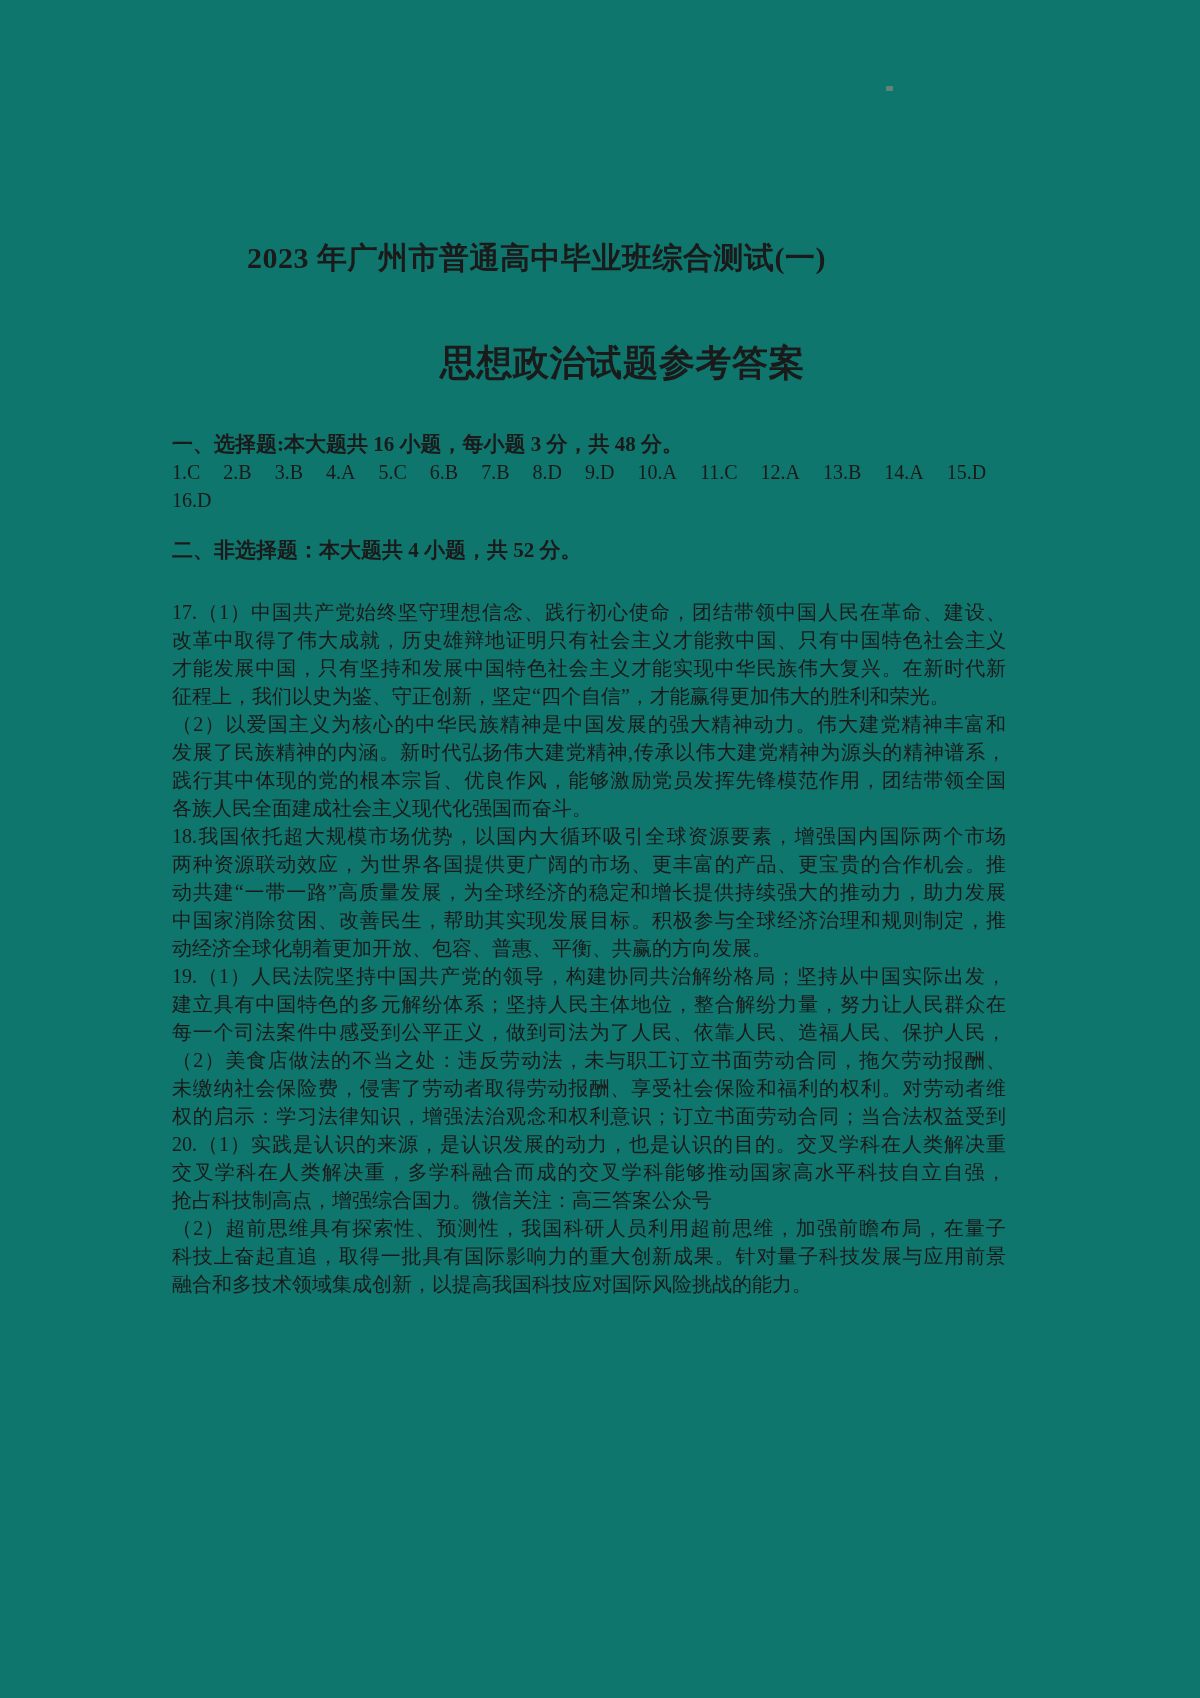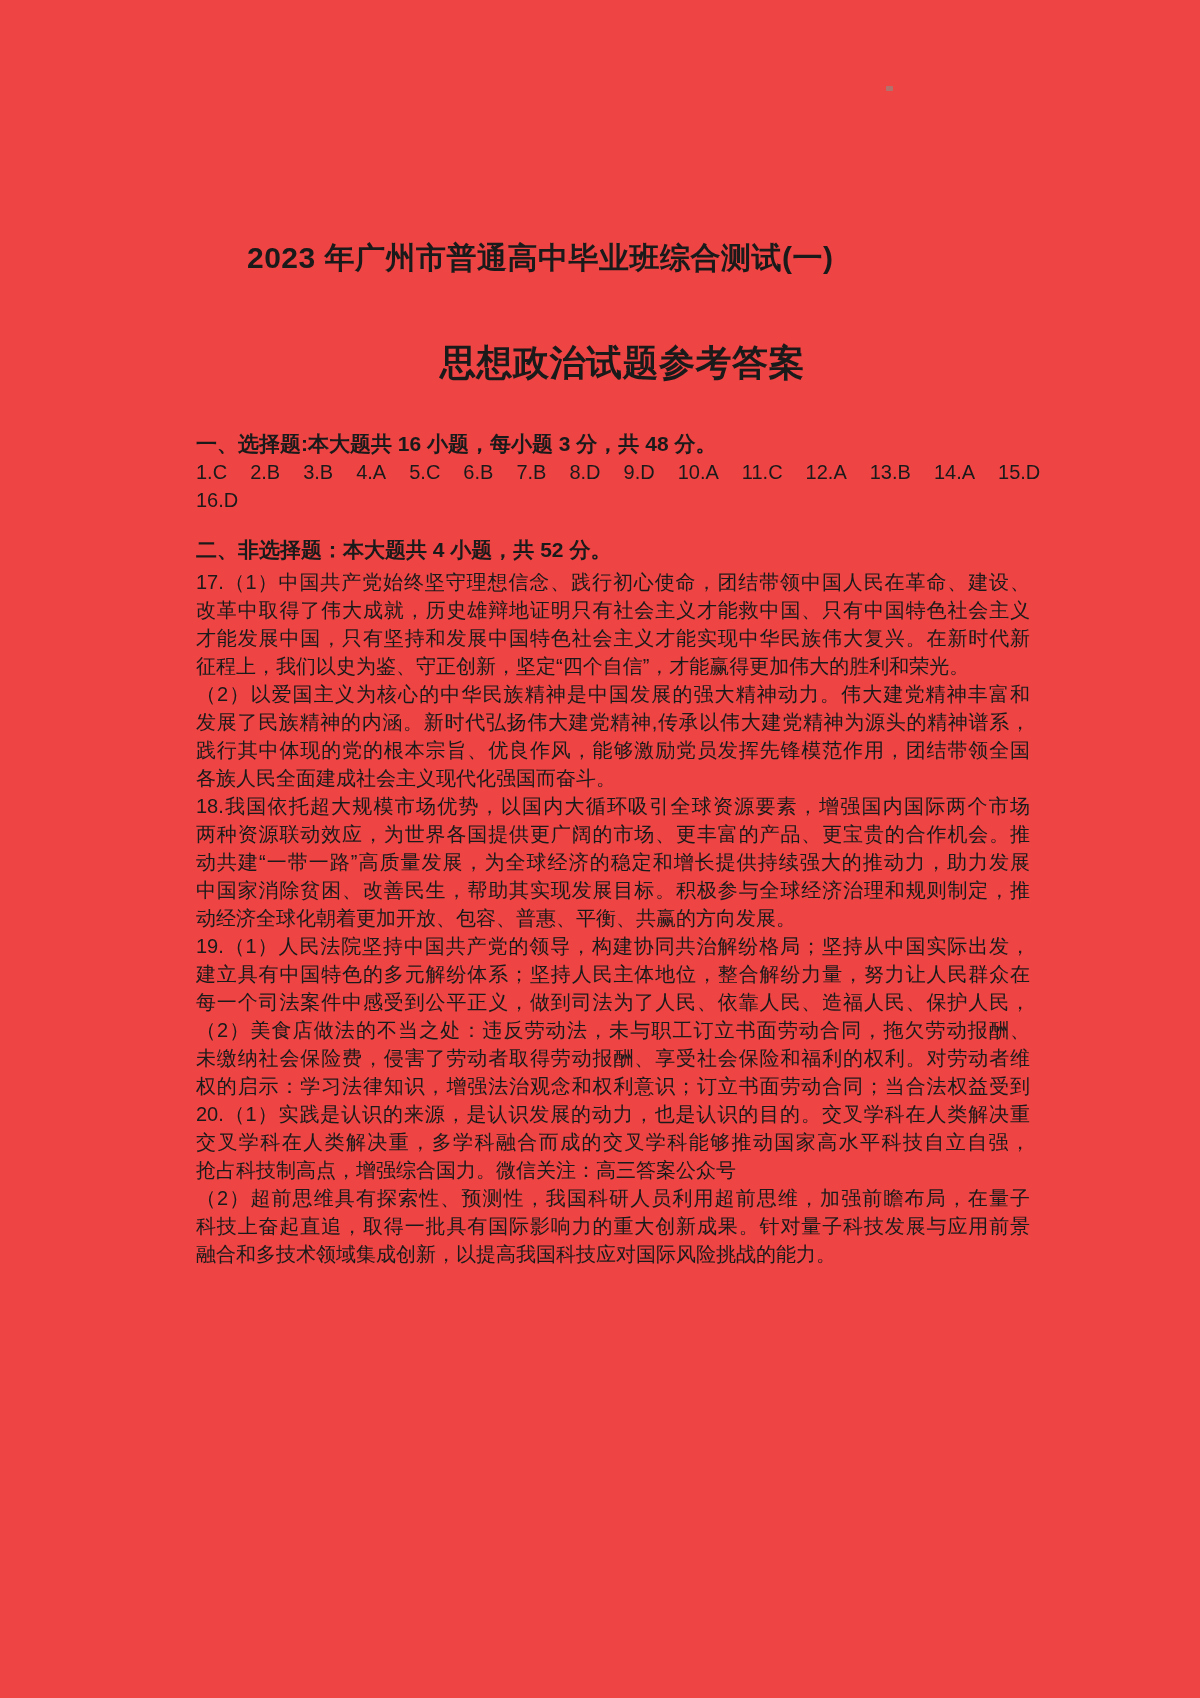--- a/index.html
+++ b/index.html
@@ -1,21 +1,21 @@
 <!DOCTYPE html>
 <html><head>
 <meta charset="utf-8">
 <style>
   html, body { margin: 0; padding: 0; }
   .page {
     position: relative;
     width: 1200px;
     height: 1698px;
-    background: #ef4444;
-    font-family: Liberation Sans, sans-serif;
+    background: #0f766e;
+    font-family: Liberation Serif, serif;
     color: #1a1a1a;
     overflow: hidden;
   }
   .doc-title {
     position: absolute;
     left: 247px;
     top: 238px;
     font-size: 30px;
     font-weight: bold;
     white-space: nowrap;
@@ -25,37 +25,37 @@
     position: absolute;
     left: 440px;
     top: 339px;
     font-size: 36px;
     font-weight: bold;
     white-space: nowrap;
     letter-spacing: 0.5px;
   }
   .body-block {
     position: absolute;
-    left: 196px;
+    left: 172px;
     top: 430px;
     width: 834px;
     font-size: 20px;
     line-height: 28px;
   }
   .section-heading {
     font-weight: bold;
     font-size: 21px;
     line-height: 28px;
     margin: 0;
   }
   .section-heading.second { margin-top: 22px; }
   .answers-row { line-height: 28px; white-space: nowrap; }
   .answers-row .answer-item { display: inline-block; margin-right: 23px; }
   .answers-row .answer-item:last-child { margin-right: 12px; }
-  .paragraphs { margin-top: 4px; }
+  .paragraphs { margin-top: 34px; }
   .line {
     text-align: justify;
     text-align-last: justify;
     line-height: 28px;
     height: 28px;
     overflow: hidden;
   }
   .line.last {
     text-align-last: left;
     text-align: left;

